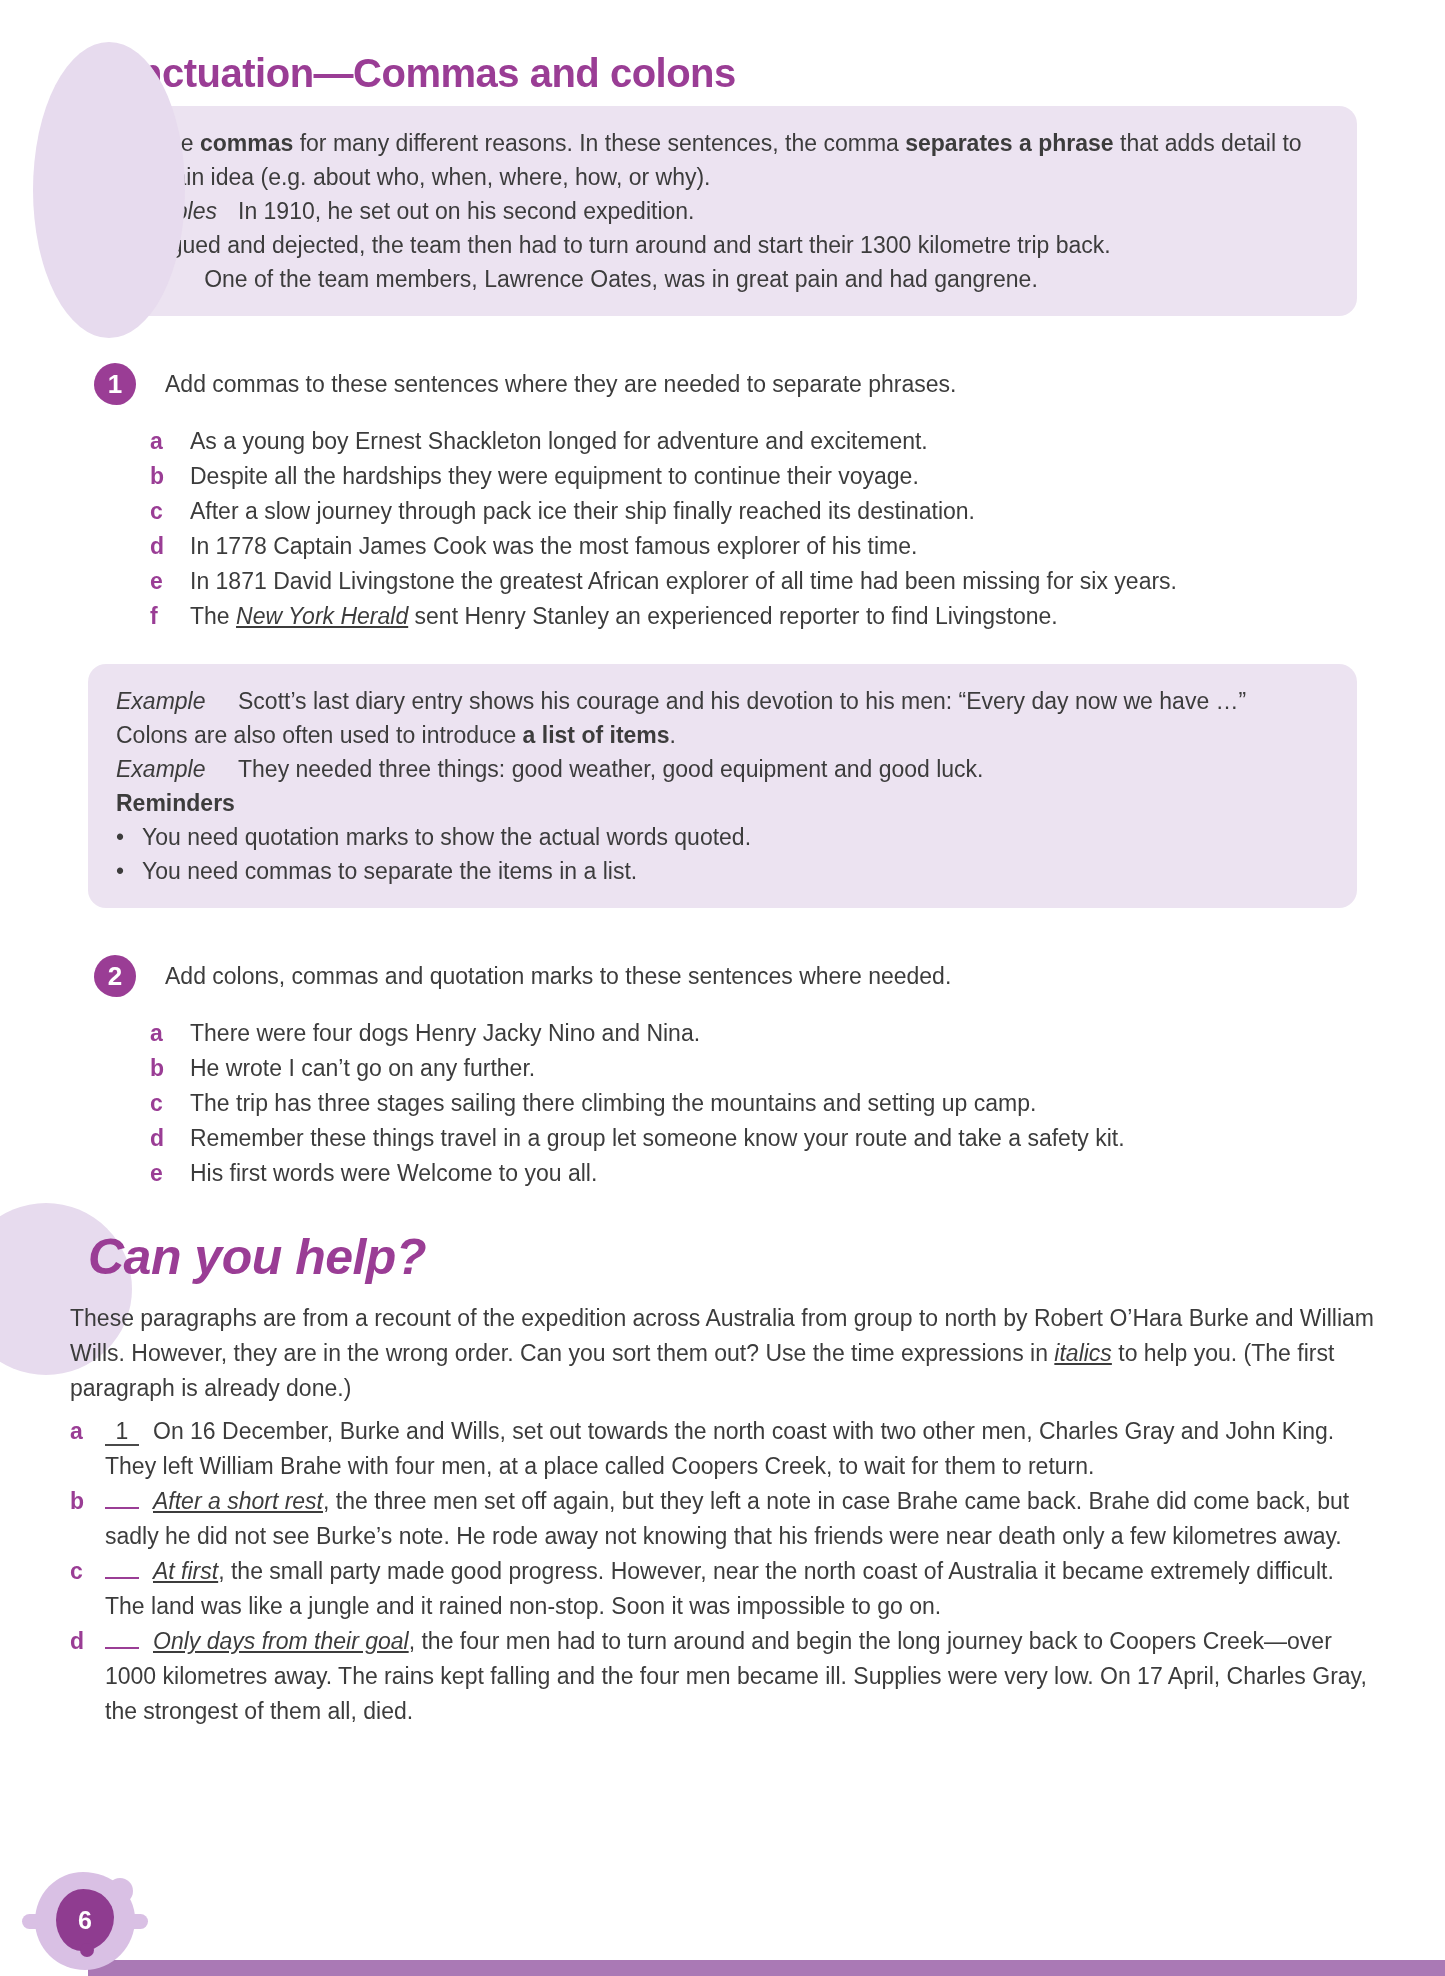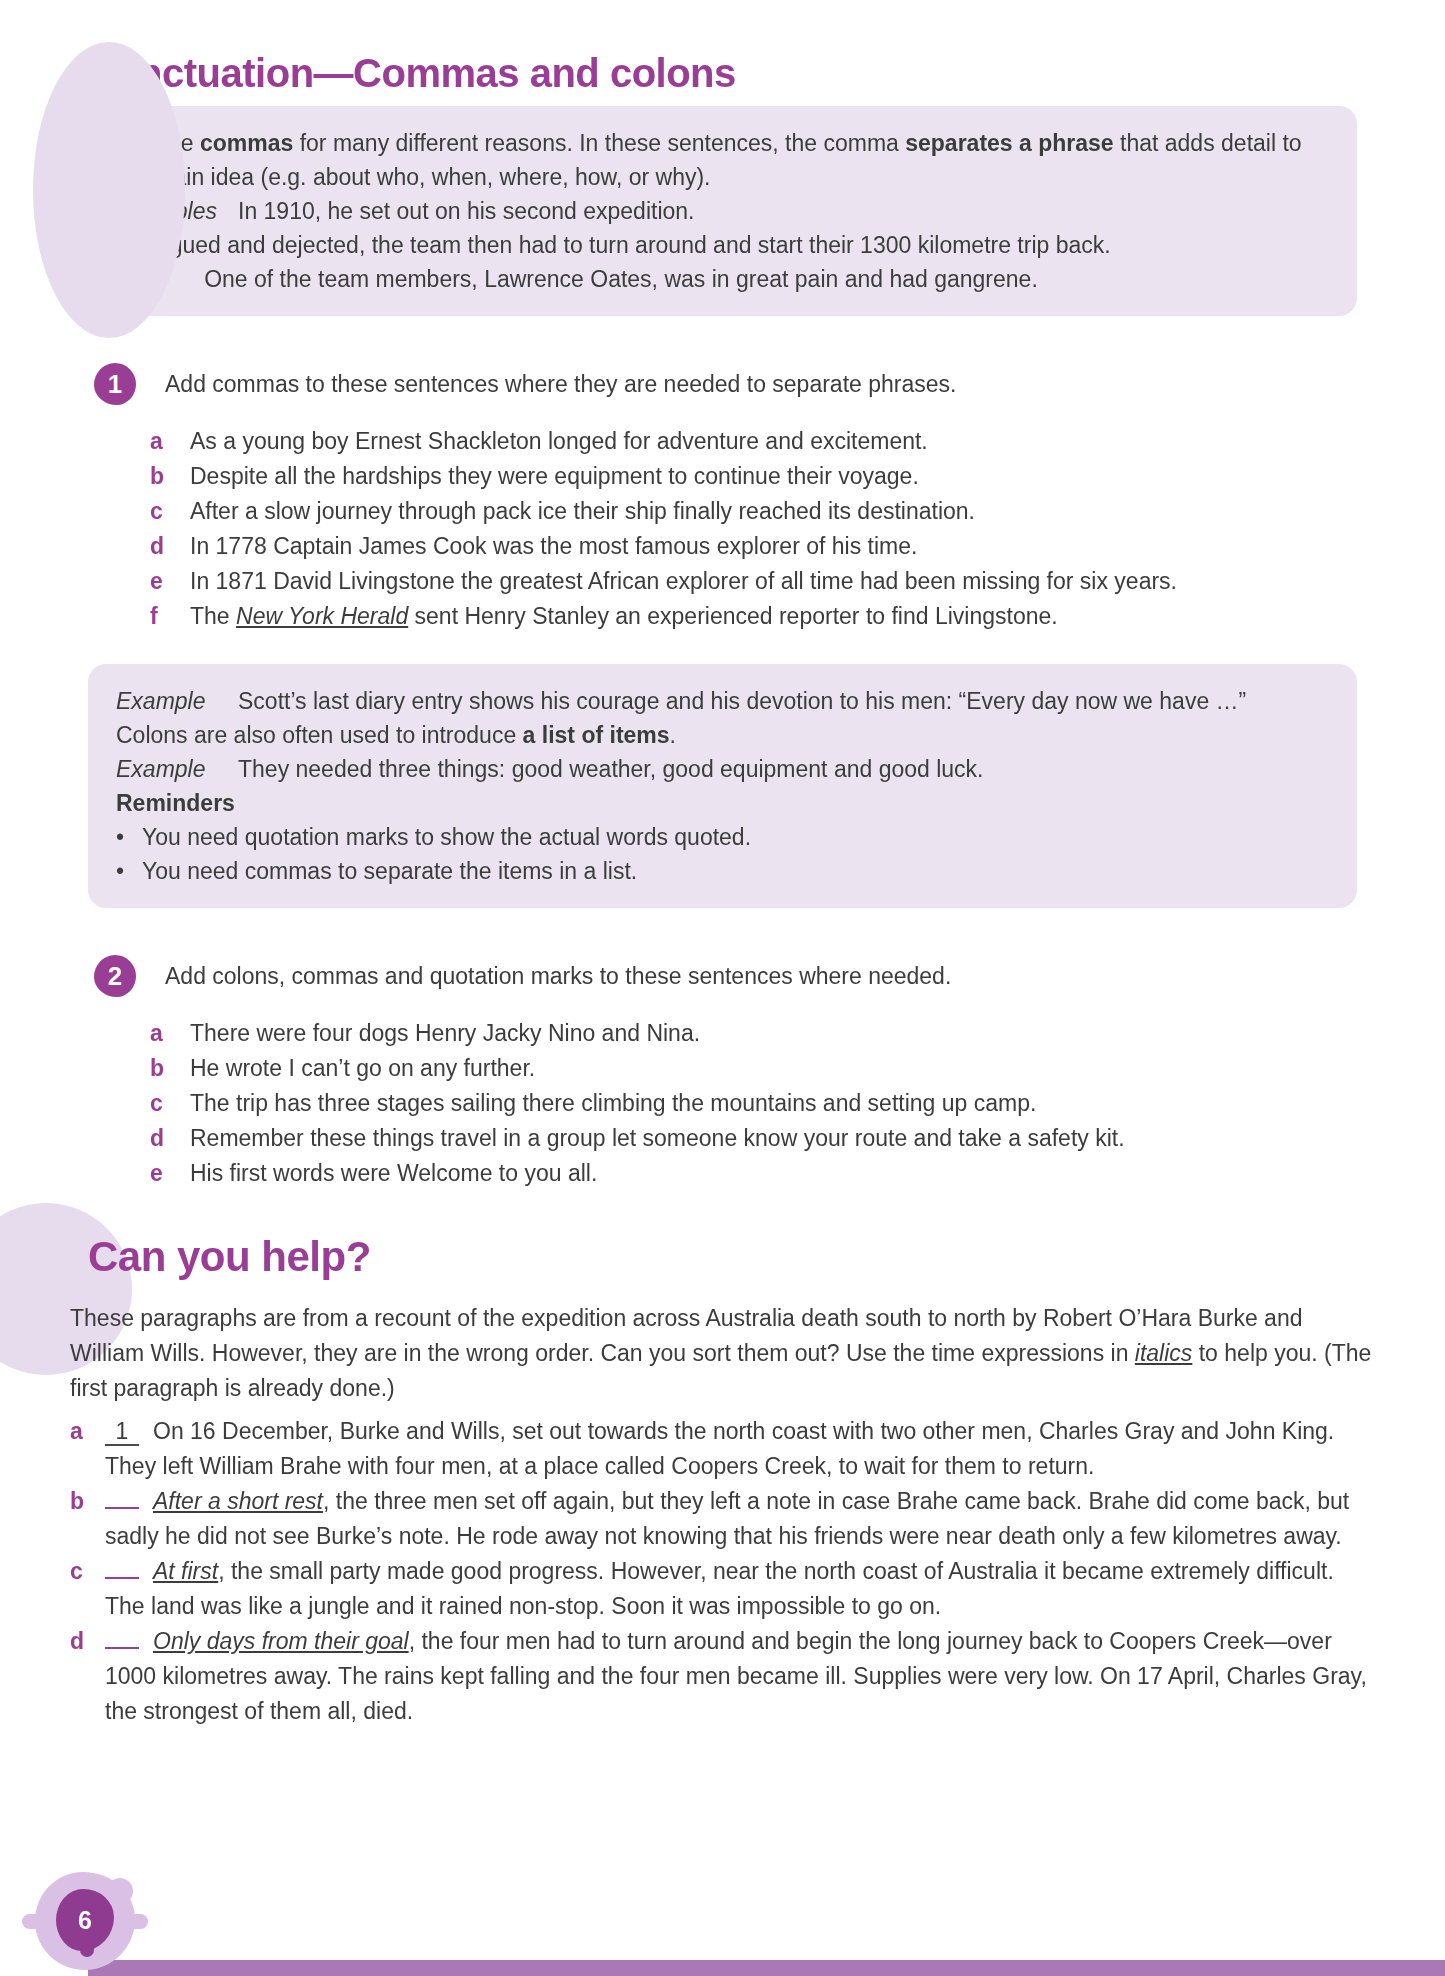--- a/index.html
+++ b/index.html
@@ -60,22 +60,22 @@
   .item{display:flex;line-height:35px;}
   .item-letter{width:40px;flex-shrink:0;color:var(--accent);font-weight:bold;}
   .item-text{flex:1;}
   .ex2-spacer{margin-bottom:26px;}
   
   .cyh{position:relative;z-index:1;padding:0 70px;margin-top:16px;}
   .cyh .deco-mid{left:-40px;top:-14px;width:172px;height:172px;}
   h2.cyh-title{
     position:relative;
     margin:0 0 20px 18px;padding-top:16px;
-    font-size:42px;line-height:48px;letter-spacing:-0.5px;
-    color:var(--accent);font-weight:bold;
+    font-size:50px;line-height:48px;letter-spacing:-0.5px;
+    color:var(--accent);font-weight:bold;font-style:italic;
   }
   .cyh-intro{position:relative;margin:0 0 8px 0;line-height:35px;}
   .paras{margin-top:4px;}
   .para{display:flex;line-height:35px;margin:0;}
   .para-letter{width:35px;flex-shrink:0;color:var(--accent);font-weight:bold;}
   .para-body{flex:1;}
   .blank{
     display:inline-block;width:34px;text-align:center;
     border-bottom:2px solid var(--accent);
     line-height:26px;margin-right:14px;
@@ -210,21 +210,21 @@
           <span class="item-letter">e</span>
           <span class="item-text"><span>His first words were Welcome to you all.</span></span>
         </div>
       </div>
     </section>
   </div>
 
   <div class="cyh">
     <div class="deco deco-mid"></div>
     <h2 class="cyh-title">Can you help?</h2>
-    <p class="cyh-intro rich"><span>These paragraphs are from a recount of the expedition across Australia death south to north by Robert O’Hara Burke and William Wills. However, they are in the wrong order. Can you sort them out? Use the time expressions in </span><span class="rt-i">italics</span><span> to help you. (The first paragraph is already done.)</span></p>
+    <p class="cyh-intro rich"><span>These paragraphs are from a recount of the expedition across Australia from group to north by Robert O’Hara Burke and William Wills. However, they are in the wrong order. Can you sort them out? Use the time expressions in </span><span class="rt-i">italics</span><span> to help you. (The first paragraph is already done.)</span></p>
     <div class="paras">
       <div class="para">
         <span class="para-letter">a</span>
         <span class="para-body"><span class="blank filled">1</span><span class="rich"><span>On 16 December, Burke and Wills, set out towards the north coast with two other men, Charles Gray and John King. They left William Brahe with four men, at a place called Coopers Creek, to wait for them to return.</span></span></span>
       </div>
       <div class="para">
         <span class="para-letter">b</span>
         <span class="para-body"><span class="blank"></span><span class="rich"><span class="rt-i">After a short rest</span><span>, the three men set off again, but they left a note in case Brahe came back. Brahe did come back, but sadly he did not see Burke’s note. He rode away not knowing that his friends were near death only a few kilometres away.</span></span></span>
       </div>
       <div class="para">

